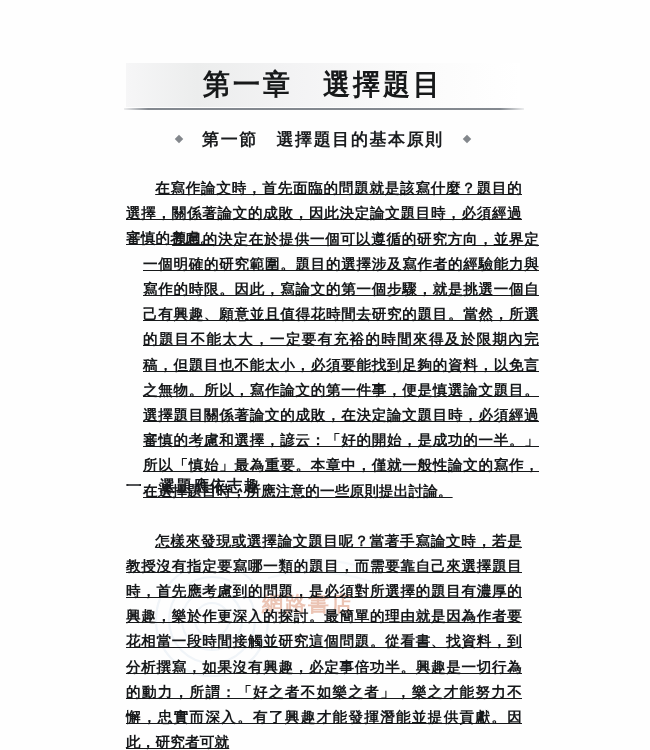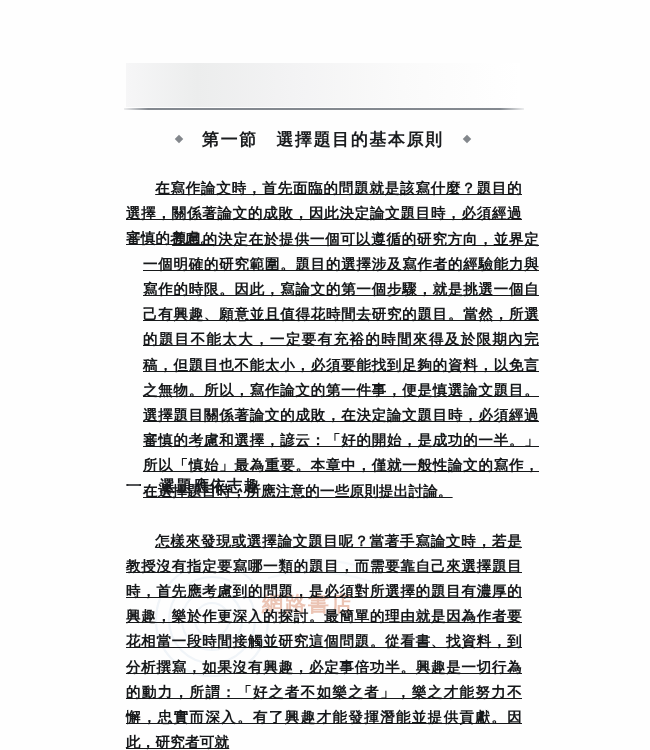--- a/index.html
+++ b/index.html
@@ -175,20 +175,23 @@
       </g>
       <g fill="none" stroke="#b6ccdf" stroke-width="2" opacity="0.45">
         <path d="M118 18 q52 -14 104 4"></path>
         <path d="M118 30 q52 -14 104 4"></path>
       </g>
     </svg>
     <div class="wm-text">網路書店</div>
   </div>
 
   <div id="chapter-band"></div>
+  <div id="chapter-title">
+    <span class="ct-inner">第一章　選擇題目</span>
+  </div>
   <div id="chapter-rule"></div>
 
   <div id="section-heading">
     <span class="sh-row">
       <span class="diamond"></span>
       <span class="sh-text">第一節　選擇題目的基本原則</span>
       <span class="diamond"></span>
     </span>
   </div>
 

